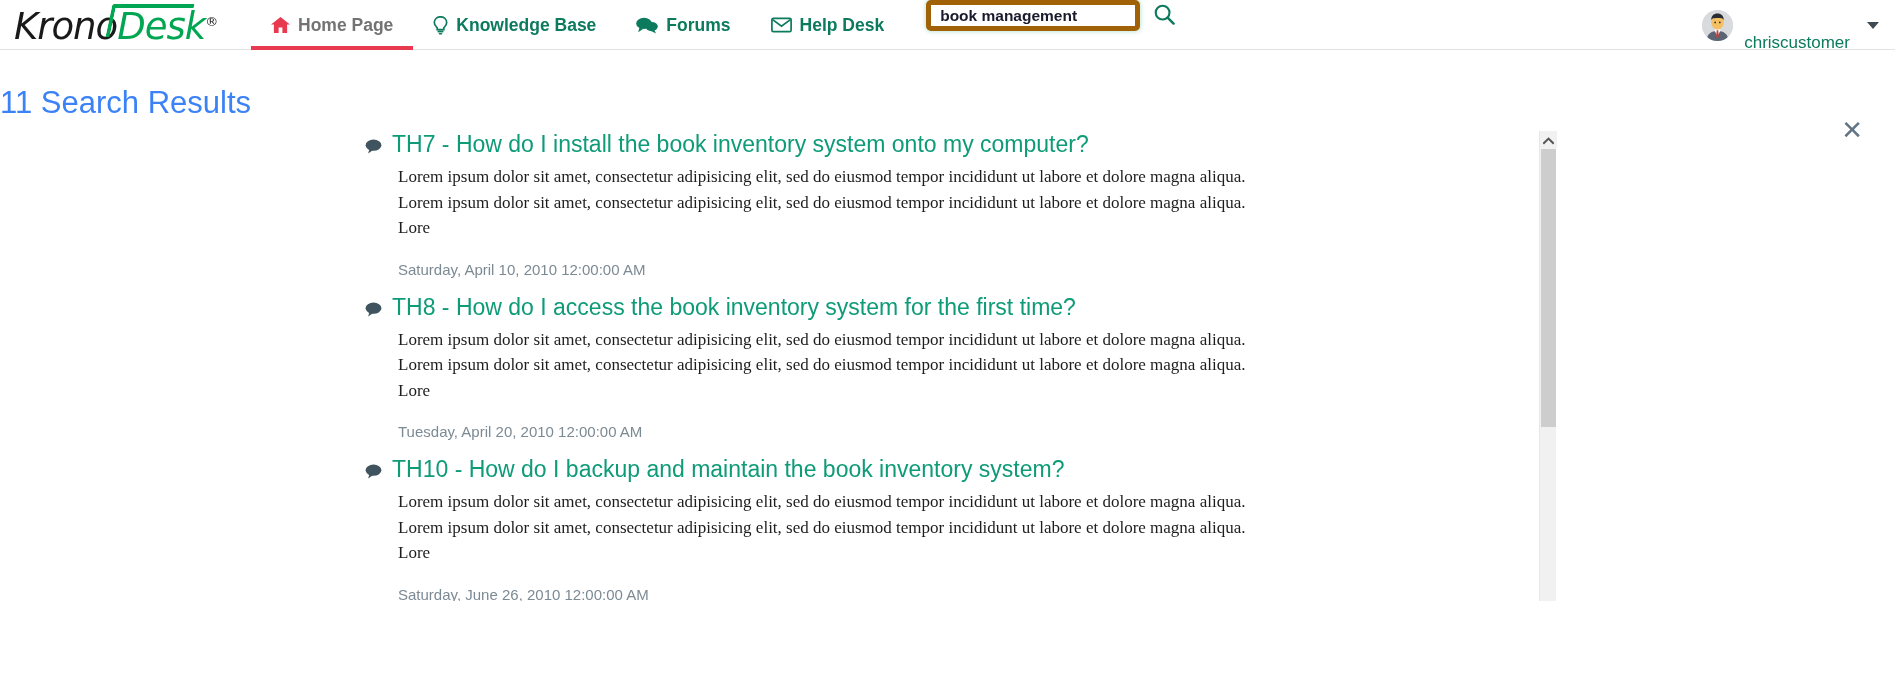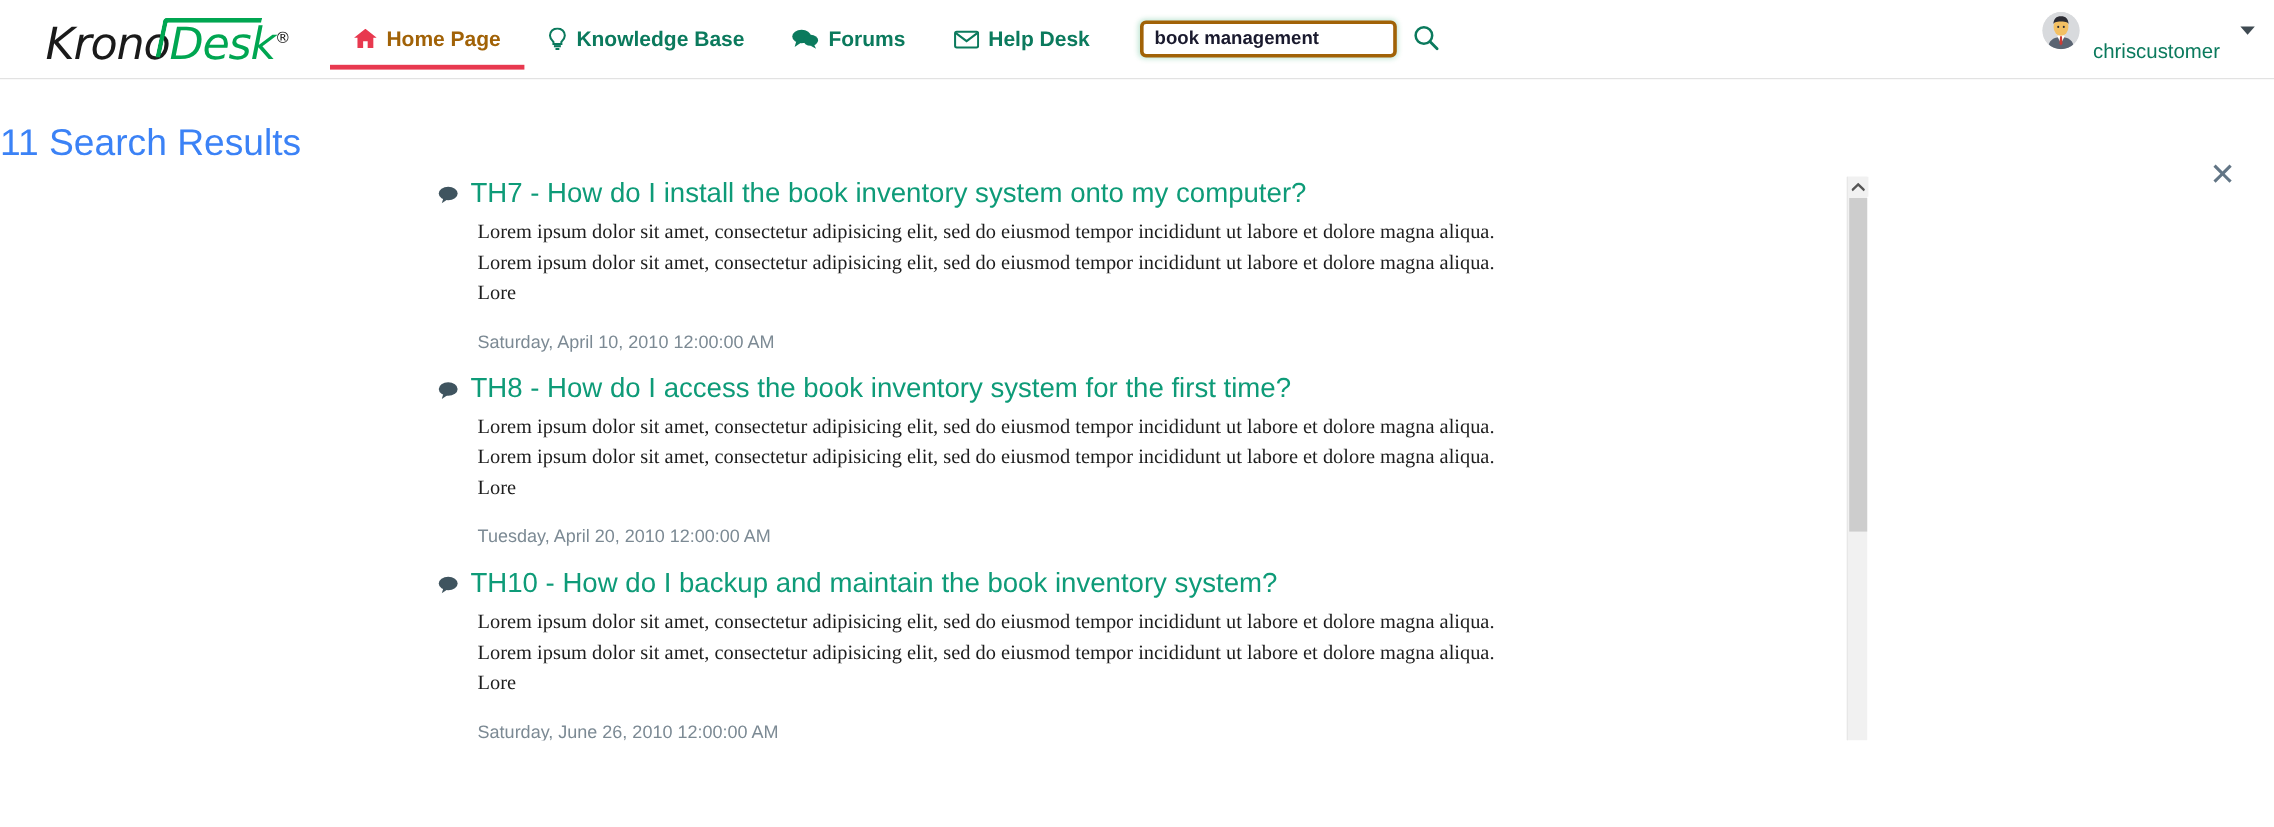--- a/index.html
+++ b/index.html
@@ -8,27 +8,26 @@
     width: 1895px;
     height: 689px;
     overflow: hidden;
     background: #ffffff;
     font-family: "Liberation Sans", sans-serif;
   }
 
   
   .topbar {
     position: relative;
-    height: 66px;
+    height: 50px;
     width: 100%;
     background: #ffffff;
     border-bottom: 1px solid #e2e2e2;
     display: flex;
-    align-items: center;
-    padding-left: 24px;
+    align-items: flex-start;
   }
 
   .logo {
     margin-left: 14px;
     width: 225px;
     height: 44px;
     position: relative;
     flex: 0 0 auto;
     font-style: italic;
     user-select: none;
@@ -76,21 +75,21 @@
     padding: 0 20px;
     height: 50px;
     font-size: 17.5px;
     font-weight: bold;
     color: #0b7a5d;
     text-decoration: none;
     white-space: nowrap;
     position: relative;
     cursor: pointer;
   }
-  .nav-item.active { color: #a16207; }
+  .nav-item.active { color: #737373; }
   .nav-item.active::after {
     content: "";
     position: absolute;
     left: 0; right: 0; bottom: 0;
     height: 4px;
     background: #e8394f;
   }
   .nav-ico { display: inline-flex; align-items: center; }
 
   .searchwrap {
@@ -100,21 +99,21 @@
     gap: 14px;
   }
   .search-input {
     width: 214px;
     height: 31px;
     padding: 0 9px;
     font-size: 15.5px;
     font-weight: bold;
     font-family: "Liberation Sans", sans-serif;
     color: #1a1a2e;
-    border: 3px solid #a16207;
+    border: 5px solid #a16207;
     border-radius: 5px;
     outline: none;
     background: #fff;
     box-shadow: 0 0 4px 1px rgba(19,160,95,0.25);
   }
   .search-btn {
     background: none;
     border: none;
     cursor: pointer;
     display: flex;

